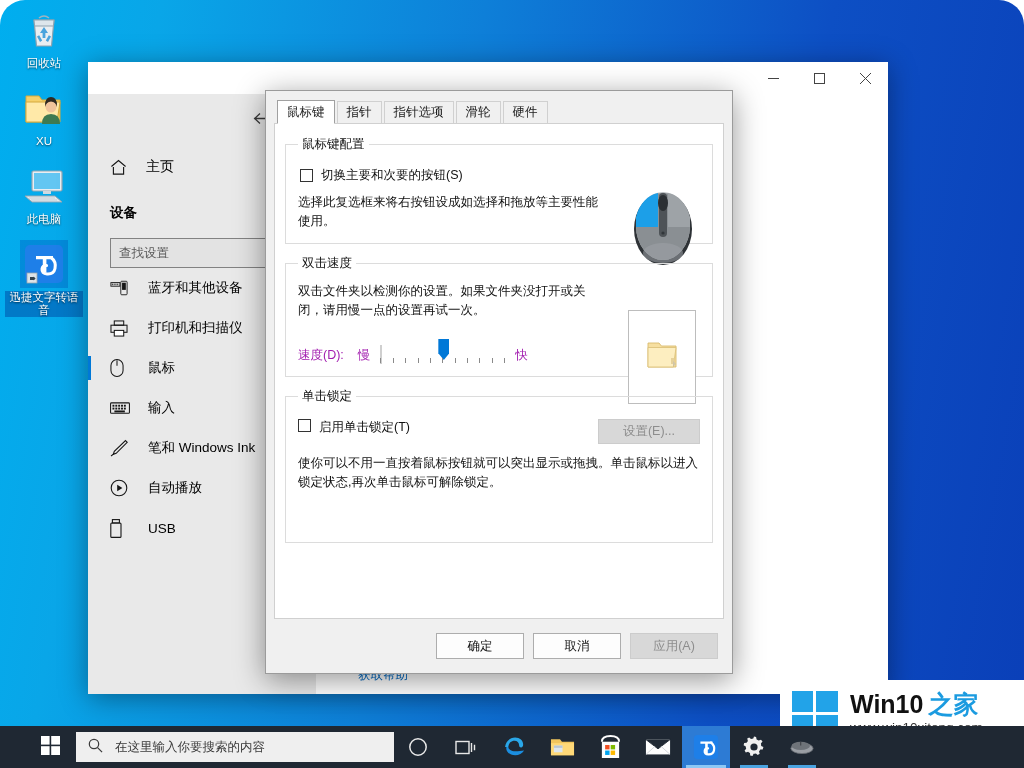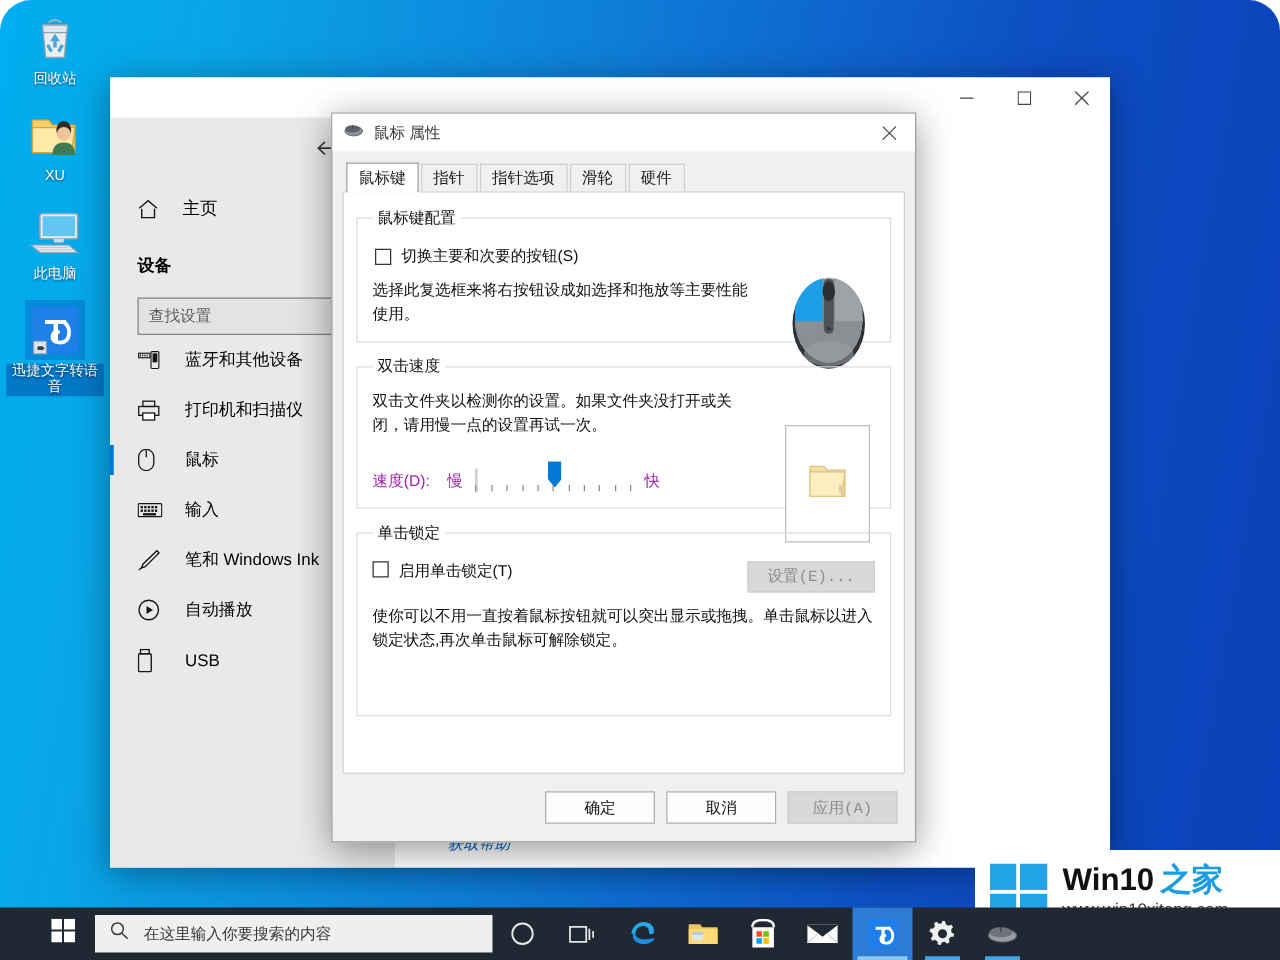--- a/index.html
+++ b/index.html
@@ -88,21 +88,21 @@
   }
   .nav-item .ic {
     width: 24px; display: flex; align-items: center; justify-content: flex-start;
     color: #1a1a1a;
   }
   .nav-item .tx { font-size: 13.5px; color: #000; margin-left: 14px; white-space: nowrap; }
 
   #settings-content { flex: 1; background: #fff; position: relative; }
   #help-link {
     position: absolute; left: 42px; bottom: 10px;
-    font-size: 12.5px; color: #0067c0; cursor: pointer; font-style: italic;
+    font-size: 12.5px; color: #0067c0; cursor: pointer;
   }
 
   
   #mouse-dlg {
     position: absolute; left: 265px; top: 90px; width: 468px; height: 584px;
     background: #f0f0f0; border: 1px solid #9b9b9b;
     box-shadow: 0 6px 28px rgba(0,0,0,.42);
     display: flex; flex-direction: column;
   }
   #dlg-titlebar {
@@ -163,21 +163,21 @@
     background: #0078d7;
     clip-path: polygon(0 0, 100% 0, 100% 68%, 50% 100%, 0 68%);
   }
   .ticks { position: absolute; left: 0; top: 12px; width: 125px; display: flex; justify-content: space-between; }
   .ticks i { width: 1px; height: 5px; background: #8a8a8a; display: block; }
 
   .lockrow { display: flex; align-items: flex-start; margin-top: 8px; }
   .btn {
     min-width: 100px; height: 25px; border: 1px solid #adadad; background: #e1e1e1;
     font-size: 12.5px; color: #111; display: flex; align-items: center;
-    justify-content: center; font-family: Liberation Mono, monospace;
+    justify-content: center; font-family: Liberation Sans, sans-serif;
   }
   .btn.enabled { background: #fdfdfd; border-color: #adadad; }
   .btn.disabled { color: #8d8d8d; background: #d8d8d8; border-color: #ccc; }
 
   #settings-btn { margin-left: auto; min-width: 102px; }
 
   #dlg-footer {
     height: 54px; display: flex; align-items: center; justify-content: flex-end;
     padding-right: 14px; gap: 9px; flex: 0 0 auto;
   }
@@ -423,35 +423,20 @@
       </div>
 
       <div id="settings-content">
         <div id="help-link">获取帮助</div>
       </div>
     </div>
   </div>
 
   <div id="mouse-dlg">
 
-    <div id="dlg-titlebar">
-      <span>
-        <svg width="16" height="12" viewBox="0 0 18 12">
-          <ellipse cx="9" cy="7" rx="8" ry="4.3" fill="#8d9199" stroke="#5c6066" stroke-width=".8"></ellipse>
-          <ellipse cx="8" cy="5" rx="6.6" ry="3.2" fill="#5e6268"></ellipse>
-          <path d="M8 2 v2.6" stroke="#3c3f44" stroke-width=".9"></path>
-        </svg>
-      </span>
-      <div id="dlg-title">鼠标 属性</div>
-      <div id="dlg-close">
-        <svg width="11" height="11" viewBox="0 0 11 11">
-            <path d="M0 0 L11 11 M11 0 L0 11" stroke="#555" stroke-width="1"></path>
-          </svg>
-      </div>
-    </div>
 
     <div id="dlg-inner">
 
       <div id="tabstrip">
         <div class="tab active">鼠标键</div>
         <div class="tab">指针</div>
         <div class="tab">指针选项</div>
         <div class="tab">滑轮</div>
         <div class="tab">硬件</div>
       </div>

